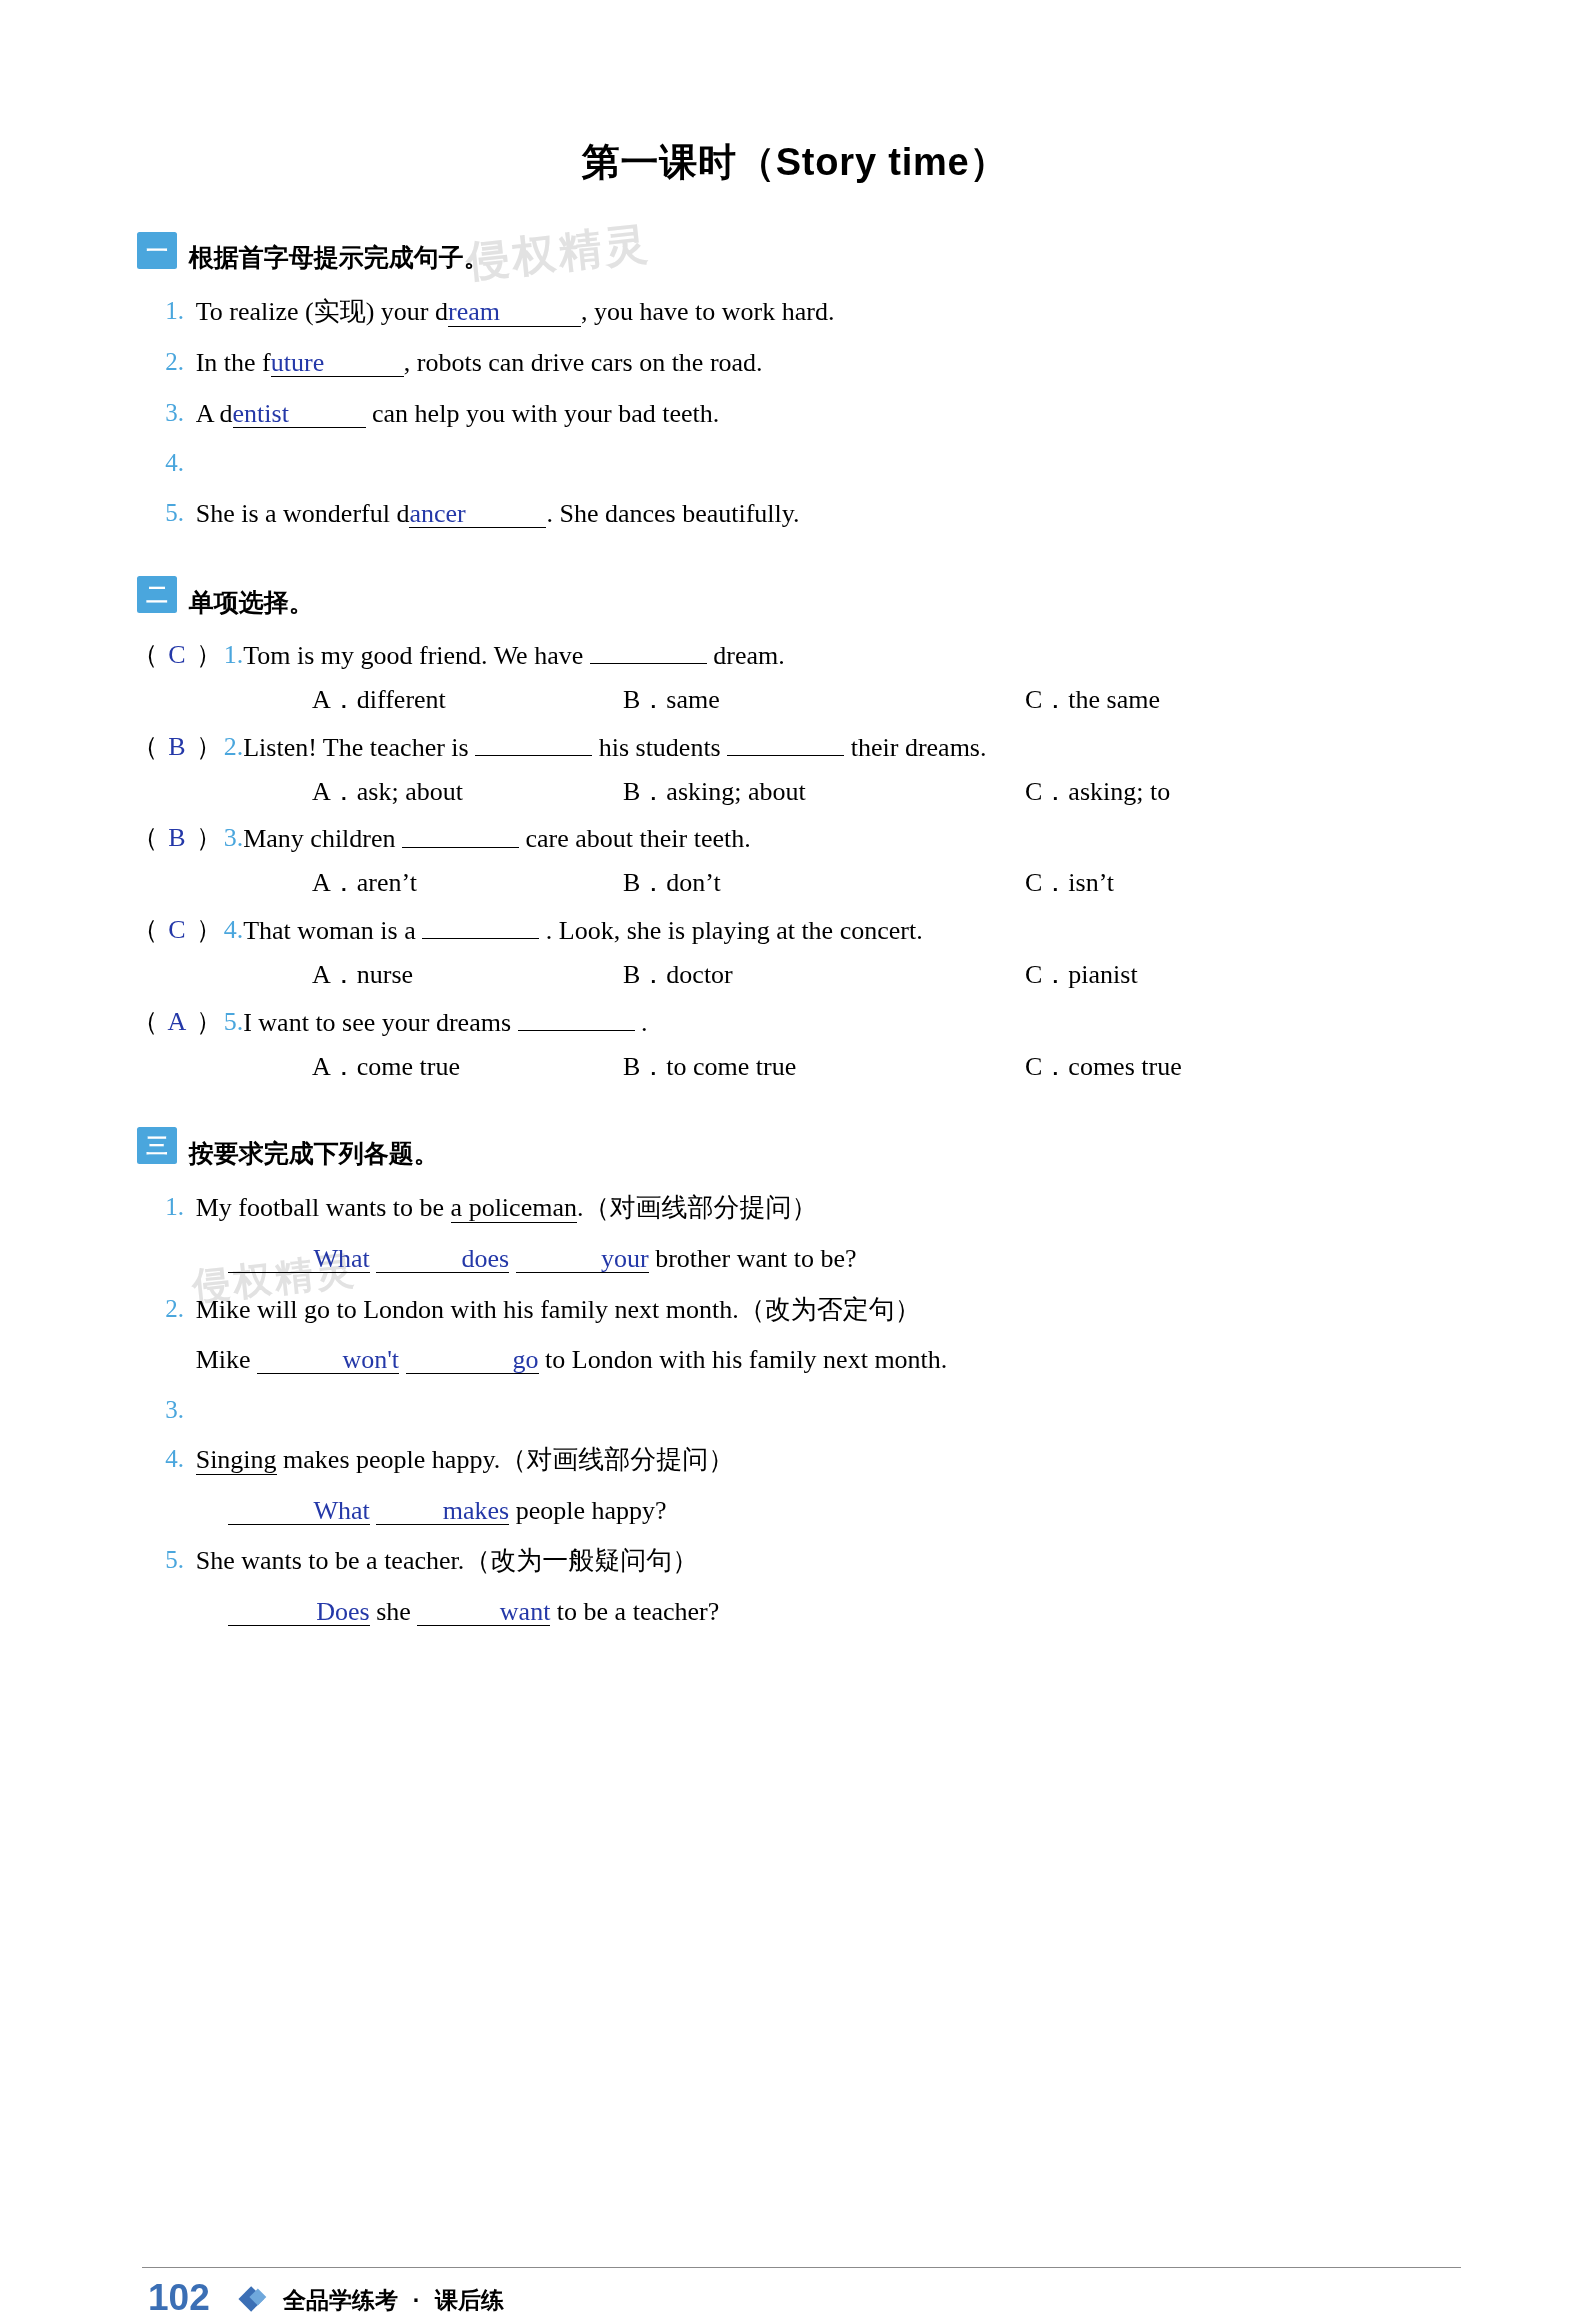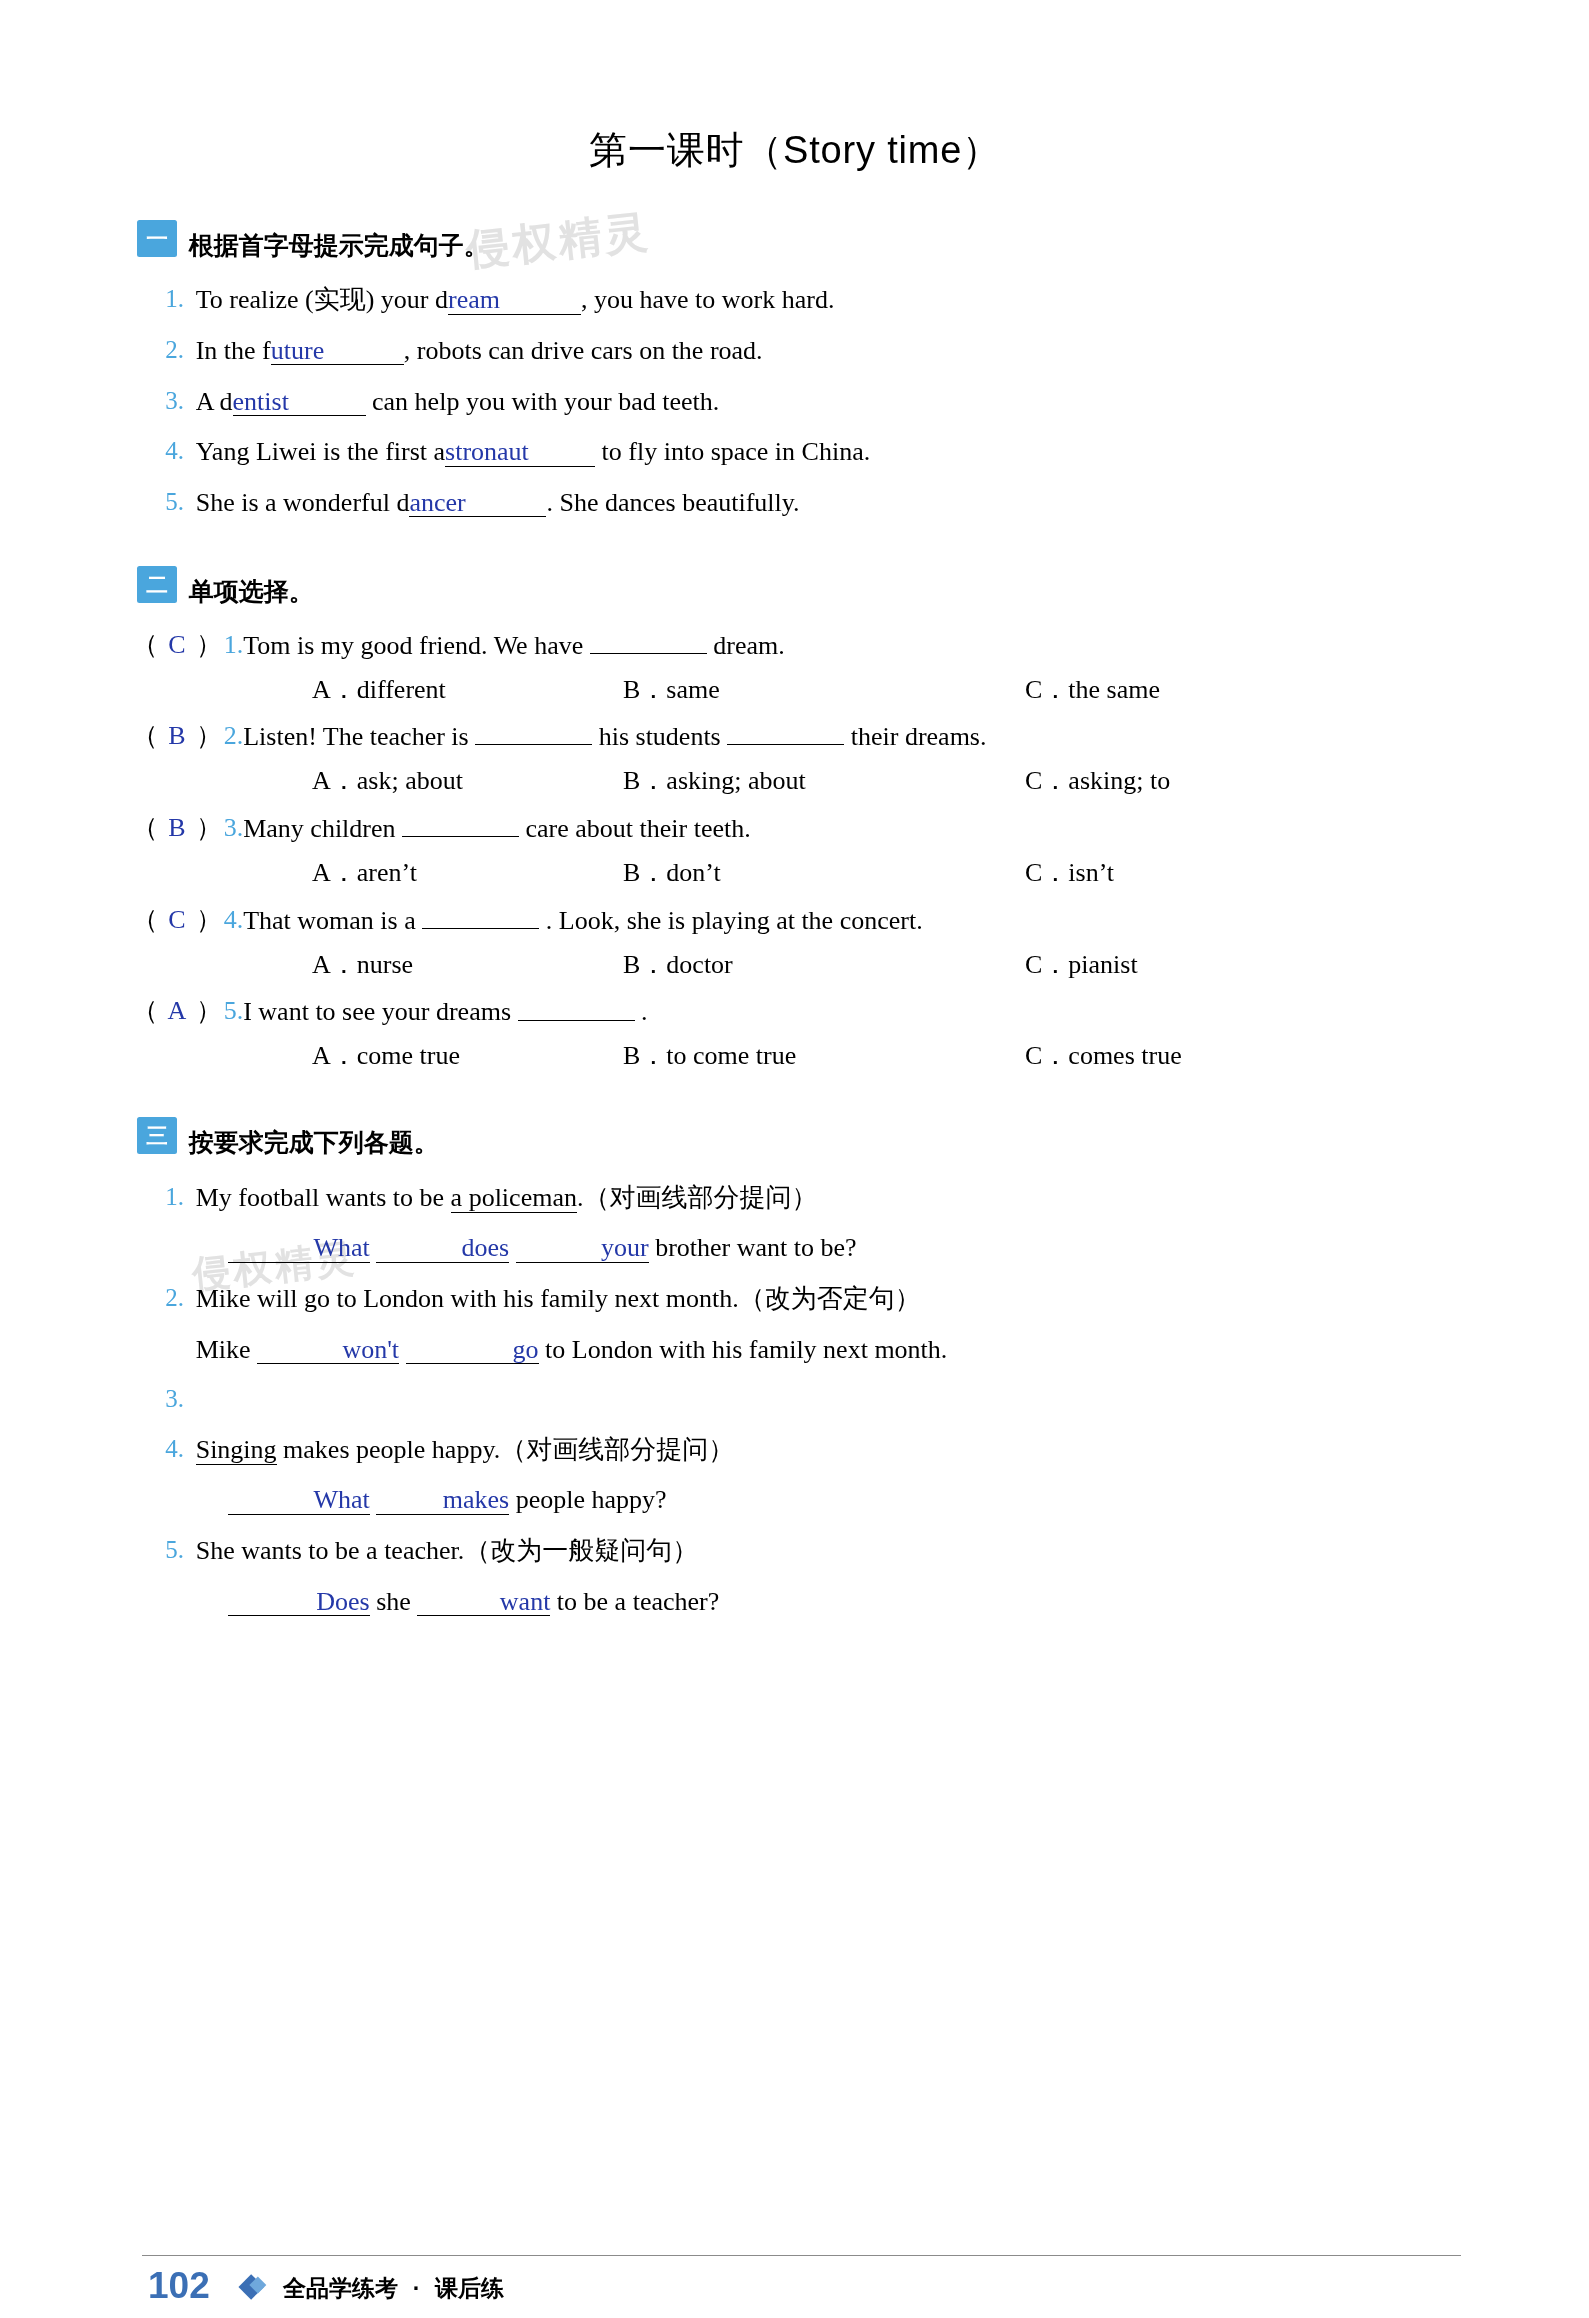--- a/index.html
+++ b/index.html
@@ -29,25 +29,25 @@
     user-select: none;
     z-index: 0;
   }
   .wm1 { left: 466px; top: 212px; font-size: 43px; transform: rotate(-6deg); }
   .wm2 { left: 192px; top: 1241px; font-size: 38px; transform: rotate(-6deg); }
 
   .content { position: relative; z-index: 2; }
 
   h1.title {
     font-family: "Liberation Sans", sans-serif;
-    font-weight: normal;
+    font-weight: bold;
     font-size: 38px;
     color: #000;
     text-align: center;
-    margin: 0;
+    margin: 12px;
     padding: 125px 0 0 0;
     letter-spacing: 0.8px;
   }
 
   
   .sec-head {
     display: flex;
     align-items: center;
     margin: 38px 0 6.7px 137px;
   }
@@ -222,23 +222,20 @@
 
       <div class="q">
         <div class="qnum">3.</div>
         <div class="qbody">
           <span>A d</span><span class="wordfill" style="width:133px">entist</span><span> can help you with your bad teeth.</span>
         </div>
       </div>
 
       <div class="q">
         <div class="qnum">4.</div>
-        <div class="qbody">
-          <span>Yang Liwei is the first a</span><span class="wordfill" style="width:150px">stronaut</span><span> to fly into space in China.</span>
-        </div>
       </div>
 
       <div class="q">
         <div class="qnum">5.</div>
         <div class="qbody">
           <span>She is a wonderful d</span><span class="wordfill" style="width:137px">ancer</span><span>. She dances beautifully.</span>
         </div>
       </div>
 
     </div>

